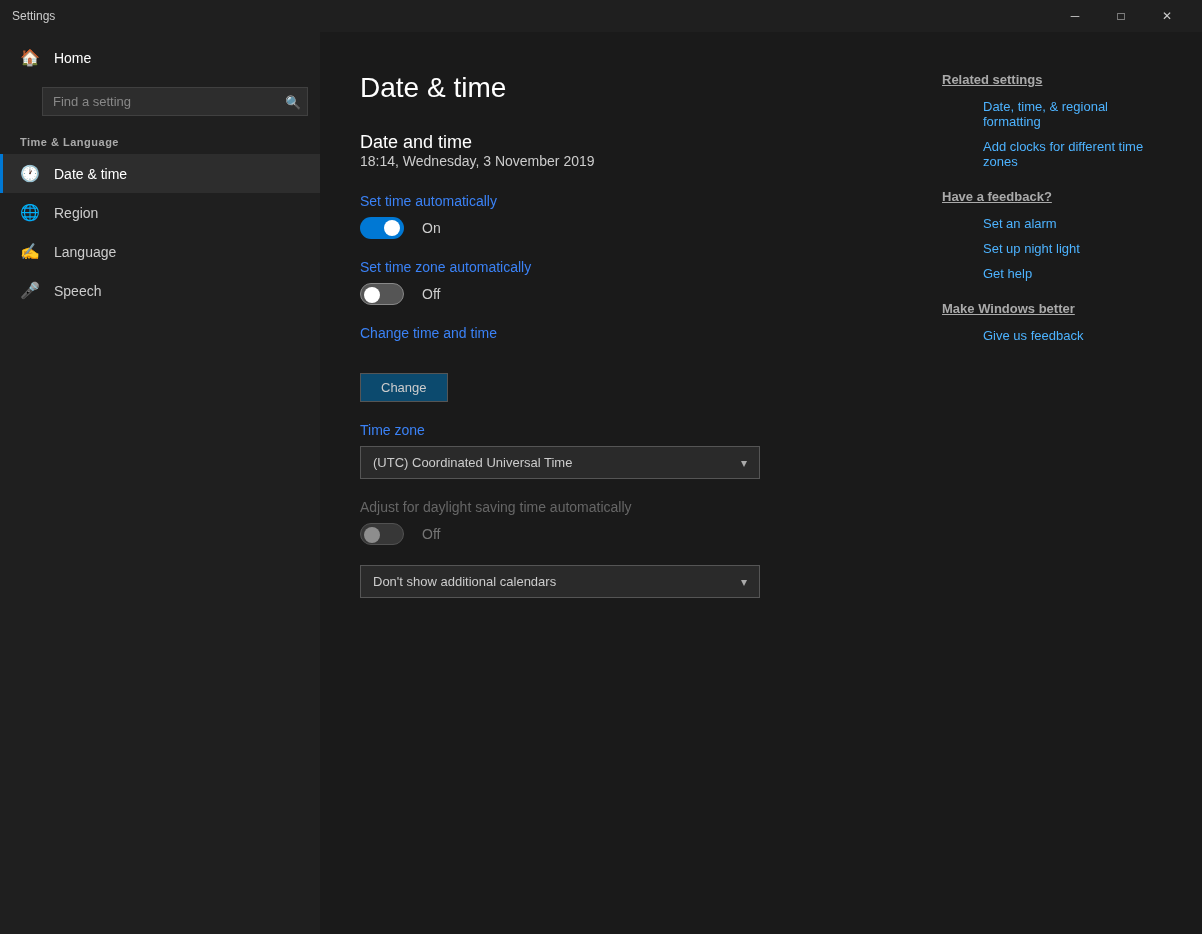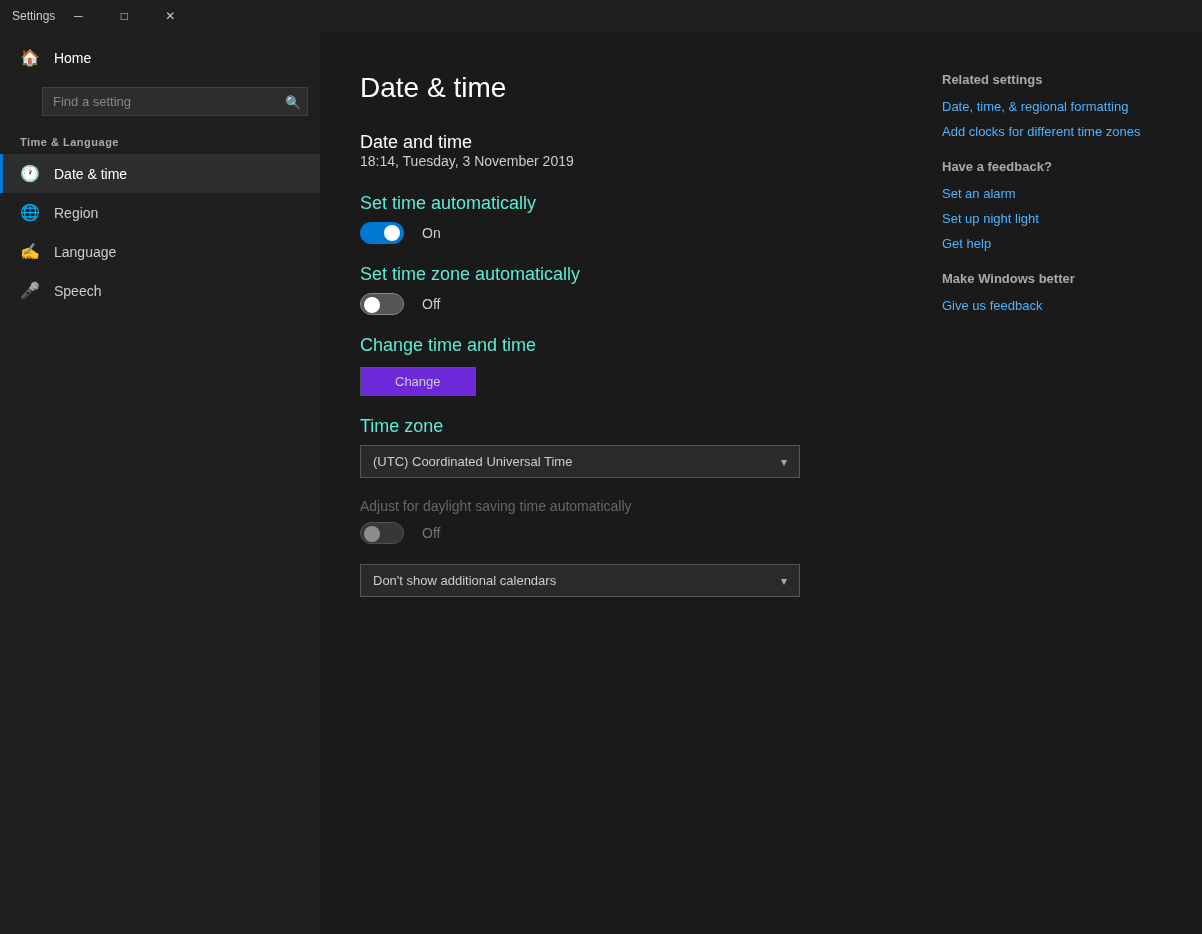--- a/index.html
+++ b/index.html
@@ -14,21 +14,21 @@
       flex-direction: column;
     }
 
     
     .titlebar {
       background: #1f1f1f;
       height: 32px;
       display: flex;
       align-items: center;
       padding: 14px 12px;
-      justify-content: flex-start;
+      justify-content: space-between;
       flex-shrink: 0;
     }
     .titlebar-title {
       font-size: 12px;
       color: #cccccc;
     }
     .titlebar-controls {
       display: flex;
       gap: 0;
     }
@@ -174,22 +174,22 @@
       font-size: 14px;
       color: #cccccc;
       margin-bottom: 24px;
     }
 
     .setting-row {
       margin-bottom: 20px;
     }
 
     .setting-label {
-      font-size: 18px;
-      color: #5eead4;
+      font-size: 14px;
+      color: #3b82f6;
       margin-bottom: 8px;
     }
 
     .setting-label-dimmed {
       font-size: 14px;
       color: #666666;
       margin-bottom: 8px;
     }
 
     
@@ -219,32 +219,32 @@
     }
     .toggle.on .toggle-thumb { right: 4px; }
     .toggle.off .toggle-thumb { left: 3px; }
     .toggle-state-label {
       font-size: 14px;
       color: #cccccc;
     }
 
     
     .change-btn {
-      background: #6d28d9;
+      background: #0c4a6e;
       color: #cccccc;
       border: 1px solid #555;
-      padding: 6px 34px;
-      font-size: 13px;
-      cursor: pointer;
-      margin-top: 3px;
+      padding: 6px 20px;
+      font-size: 13px;
+      cursor: pointer;
+      margin-top: 24px;
     }
 
     
     .dropdown-select {
-      width: 440px;
+      width: 400px;
       background: #2a2a2a;
       color: #cccccc;
       border: 1px solid #555555;
       padding: 8px 12px;
       font-size: 13px;
       display: flex;
       align-items: center;
       justify-content: space-between;
       cursor: pointer;
       margin-top: 6px;
@@ -260,29 +260,31 @@
       padding-left: 60px;
       flex-shrink: 0;
     }
 
     .related-section-title {
       font-size: 13px;
       color: #aaaaaa;
       font-weight: 600;
       margin-bottom: 12px;
       margin-top: 0;
+      text-decoration: underline;
     }
 
     .related-link {
       display: block;
       color: #4db3ff;
       font-size: 13px;
       text-decoration: none;
       margin-bottom: 10px;
       cursor: pointer;
+      margin-left: 41px;
     }
 
     .related-divider {
       margin: 20px 0 14px 0;
     }
 
     
     ::-webkit-scrollbar { width: 6px; }
     ::-webkit-scrollbar-track { background: #1a1a1a; }
     ::-webkit-scrollbar-thumb { background: #444; border-radius: 3px; }
@@ -334,21 +336,21 @@
   </div>
 
   <div class="main-content">
 
     <div class="content-area">
 
       <h1 class="page-title">Date &amp; time</h1>
 
       <h2 class="section-title">Date and time</h2>
 
-      <div class="current-datetime">18:14, Tuesday, 3 November 2019</div>
+      <div class="current-datetime">18:14, Wednesday, 3 November 2019</div>
 
       <div class="setting-row">
         <div class="setting-label">Set time automatically</div>
         <div class="toggle-row">
           <div class="toggle on">
             <div class="toggle-thumb"></div>
           </div>
           <span class="toggle-state-label">On</span>
         </div>
       </div>

